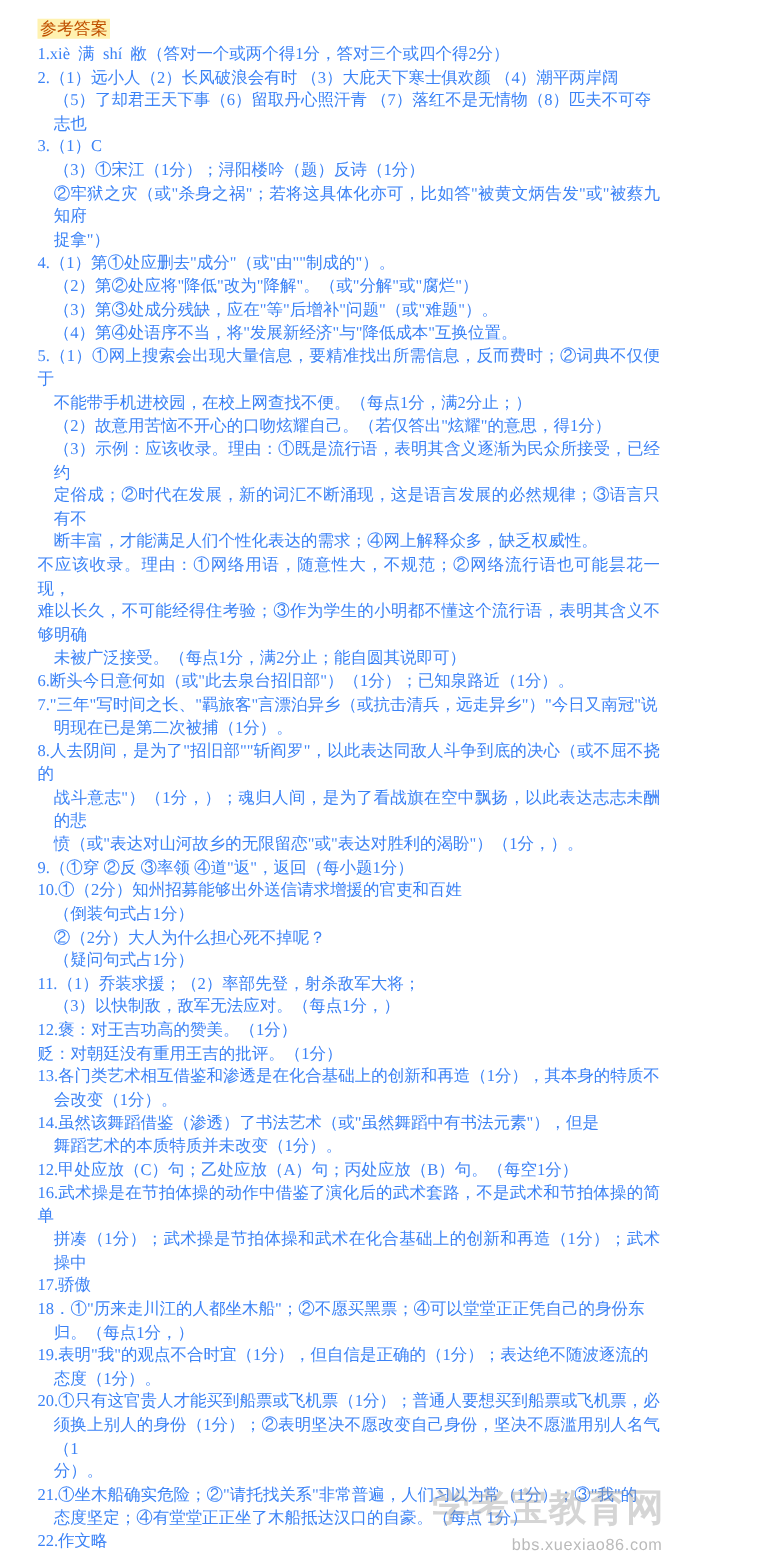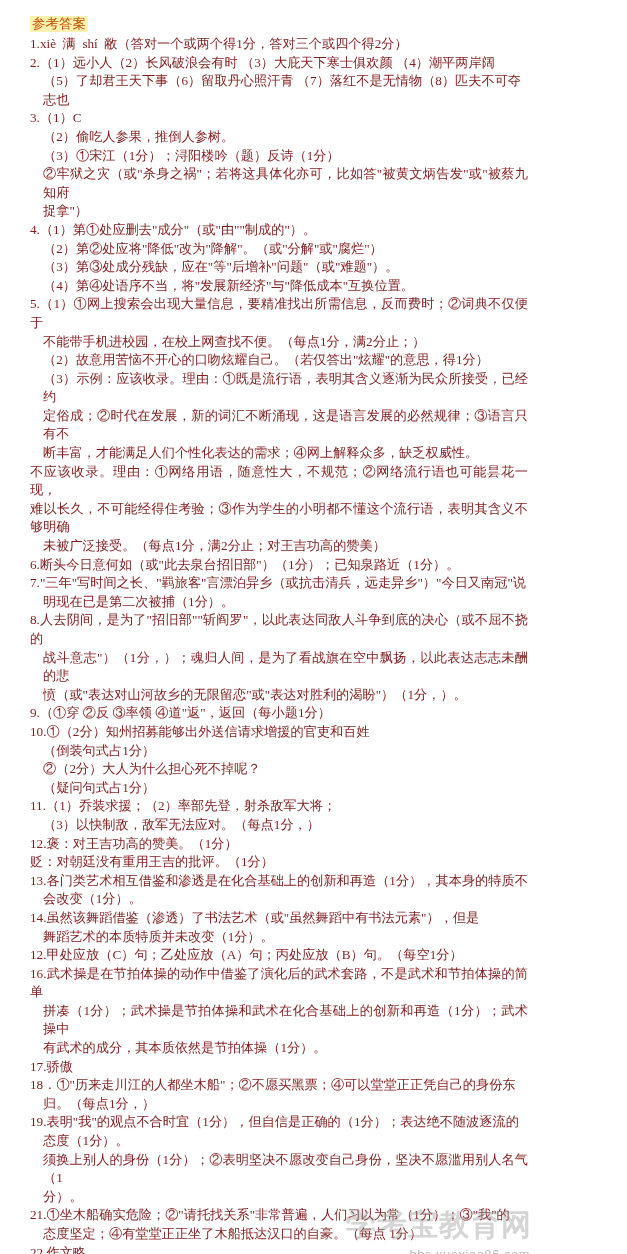--- a/index.html
+++ b/index.html
@@ -25,21 +25,21 @@
     color: #c05000;
     background: #fff2b0;
     display: inline-block;
     font-size: 13.5px;
     line-height: 16px;
     padding: 0 2px;
     margin-bottom: 3px;
     font-family: "Liberation Sans", "DejaVu Sans", sans-serif;
   }
   .line {
-    color: #7f1d1d;
+    color: #3b82f6;
     font-size: 13.2px;
     line-height: 18.6px;
     letter-spacing: 0px;
     text-align: justify;
     margin: 0;
     padding: 0;
     white-space: pre-wrap;
     word-break: break-all;
   }
   .indent {
@@ -72,37 +72,36 @@
 <body>
 
 <div class="page">
   <div class="title">参考答案</div>
   <div id="lines-container">
       <p class="line">1.xiè  满  shí  敝（答对一个或两个得1分，答对三个或四个得2分）</p>
       <p class="line">2.（1）远小人（2）长风破浪会有时 （3）大庇天下寒士俱欢颜 （4）潮平两岸阔</p>
       <p class="line indent">（5）了却君王天下事（6）留取丹心照汗青 （7）落红不是无情物（8）匹夫不可夺</p>
       <p class="line indent">志也</p>
       <p class="line">3.（1）C</p>
-      <p class="line indent">（2）偷吃人参果，推倒人参树。</p>
       <p class="line indent">（3）①宋江（1分）；浔阳楼吟（题）反诗（1分）</p>
       <p class="line indent">②牢狱之灾（或"杀身之祸"；若将这具体化亦可，比如答"被黄文炳告发"或"被蔡九知府</p>
       <p class="line indent">捉拿"）</p>
       <p class="line">4.（1）第①处应删去"成分"（或"由""制成的"）。</p>
       <p class="line indent">（2）第②处应将"降低"改为"降解"。（或"分解"或"腐烂"）</p>
       <p class="line indent">（3）第③处成分残缺，应在"等"后增补"问题"（或"难题"）。</p>
       <p class="line indent">（4）第④处语序不当，将"发展新经济"与"降低成本"互换位置。</p>
       <p class="line">5.（1）①网上搜索会出现大量信息，要精准找出所需信息，反而费时；②词典不仅便于</p>
       <p class="line indent">不能带手机进校园，在校上网查找不便。（每点1分，满2分止；）</p>
       <p class="line indent">（2）故意用苦恼不开心的口吻炫耀自己。（若仅答出"炫耀"的意思，得1分）</p>
       <p class="line indent">（3）示例：应该收录。理由：①既是流行语，表明其含义逐渐为民众所接受，已经约</p>
       <p class="line indent">定俗成；②时代在发展，新的词汇不断涌现，这是语言发展的必然规律；③语言只有不</p>
       <p class="line indent">断丰富，才能满足人们个性化表达的需求；④网上解释众多，缺乏权威性。</p>
       <p class="line">不应该收录。理由：①网络用语，随意性大，不规范；②网络流行语也可能昙花一现，</p>
       <p class="line">难以长久，不可能经得住考验；③作为学生的小明都不懂这个流行语，表明其含义不够明确</p>
-      <p class="line indent">未被广泛接受。（每点1分，满2分止；对王吉功高的赞美）</p>
+      <p class="line indent">未被广泛接受。（每点1分，满2分止；能自圆其说即可）</p>
       <p class="line">6.断头今日意何如（或"此去泉台招旧部"）（1分）；已知泉路近（1分）。</p>
       <p class="line">7."三年"写时间之长、"羁旅客"言漂泊异乡（或抗击清兵，远走异乡"）"今日又南冠"说</p>
       <p class="line indent">明现在已是第二次被捕（1分）。</p>
       <p class="line">8.人去阴间，是为了"招旧部""斩阎罗"，以此表达同敌人斗争到底的决心（或不屈不挠的</p>
       <p class="line indent">战斗意志"）（1分，）；魂归人间，是为了看战旗在空中飘扬，以此表达志志未酬的悲</p>
       <p class="line indent">愤（或"表达对山河故乡的无限留恋"或"表达对胜利的渴盼"）（1分，）。</p>
       <p class="line">9.（①穿 ②反 ③率领 ④道"返"，返回（每小题1分）</p>
       <p class="line">10.①（2分）知州招募能够出外送信请求增援的官吏和百姓</p>
       <p class="line indent">（倒装句式占1分）</p>
       <p class="line indent">②（2分）大人为什么担心死不掉呢？</p>
@@ -111,26 +110,26 @@
       <p class="line indent">（3）以快制敌，敌军无法应对。（每点1分，）</p>
       <p class="line">12.褒：对王吉功高的赞美。（1分）</p>
       <p class="line">贬：对朝廷没有重用王吉的批评。（1分）</p>
       <p class="line">13.各门类艺术相互借鉴和渗透是在化合基础上的创新和再造（1分），其本身的特质不</p>
       <p class="line indent">会改变（1分）。</p>
       <p class="line">14.虽然该舞蹈借鉴（渗透）了书法艺术（或"虽然舞蹈中有书法元素"），但是</p>
       <p class="line indent">舞蹈艺术的本质特质并未改变（1分）。</p>
       <p class="line">12.甲处应放（C）句；乙处应放（A）句；丙处应放（B）句。（每空1分）</p>
       <p class="line">16.武术操是在节拍体操的动作中借鉴了演化后的武术套路，不是武术和节拍体操的简单</p>
       <p class="line indent">拼凑（1分）；武术操是节拍体操和武术在化合基础上的创新和再造（1分）；武术操中</p>
-      <p class="line indent">有武术的成分，其本质依然是节拍体操（1分）。</p>
       <p class="line">17.骄傲</p>
       <p class="line">18．①"历来走川江的人都坐木船"；②不愿买黑票；④可以堂堂正正凭自己的身份东</p>
       <p class="line indent">归。（每点1分，）</p>
       <p class="line">19.表明"我"的观点不合时宜（1分），但自信是正确的（1分）；表达绝不随波逐流的</p>
       <p class="line indent">态度（1分）。</p>
+      <p class="line">20.①只有这官贵人才能买到船票或飞机票（1分）；普通人要想买到船票或飞机票，必</p>
       <p class="line indent">须换上别人的身份（1分）；②表明坚决不愿改变自己身份，坚决不愿滥用别人名气（1</p>
       <p class="line indent">分）。</p>
       <p class="line">21.①坐木船确实危险；②"请托找关系"非常普遍，人们习以为常（1分）；③"我"的</p>
       <p class="line indent">态度坚定；④有堂堂正正坐了木船抵达汉口的自豪。（每点 1分）</p>
       <p class="line">22.作文略</p>
     </div>
   <div class="watermark">学考宝教育网</div>
   <div class="watermark-sub">bbs.xuexiao86.com</div>
 </div>
 

